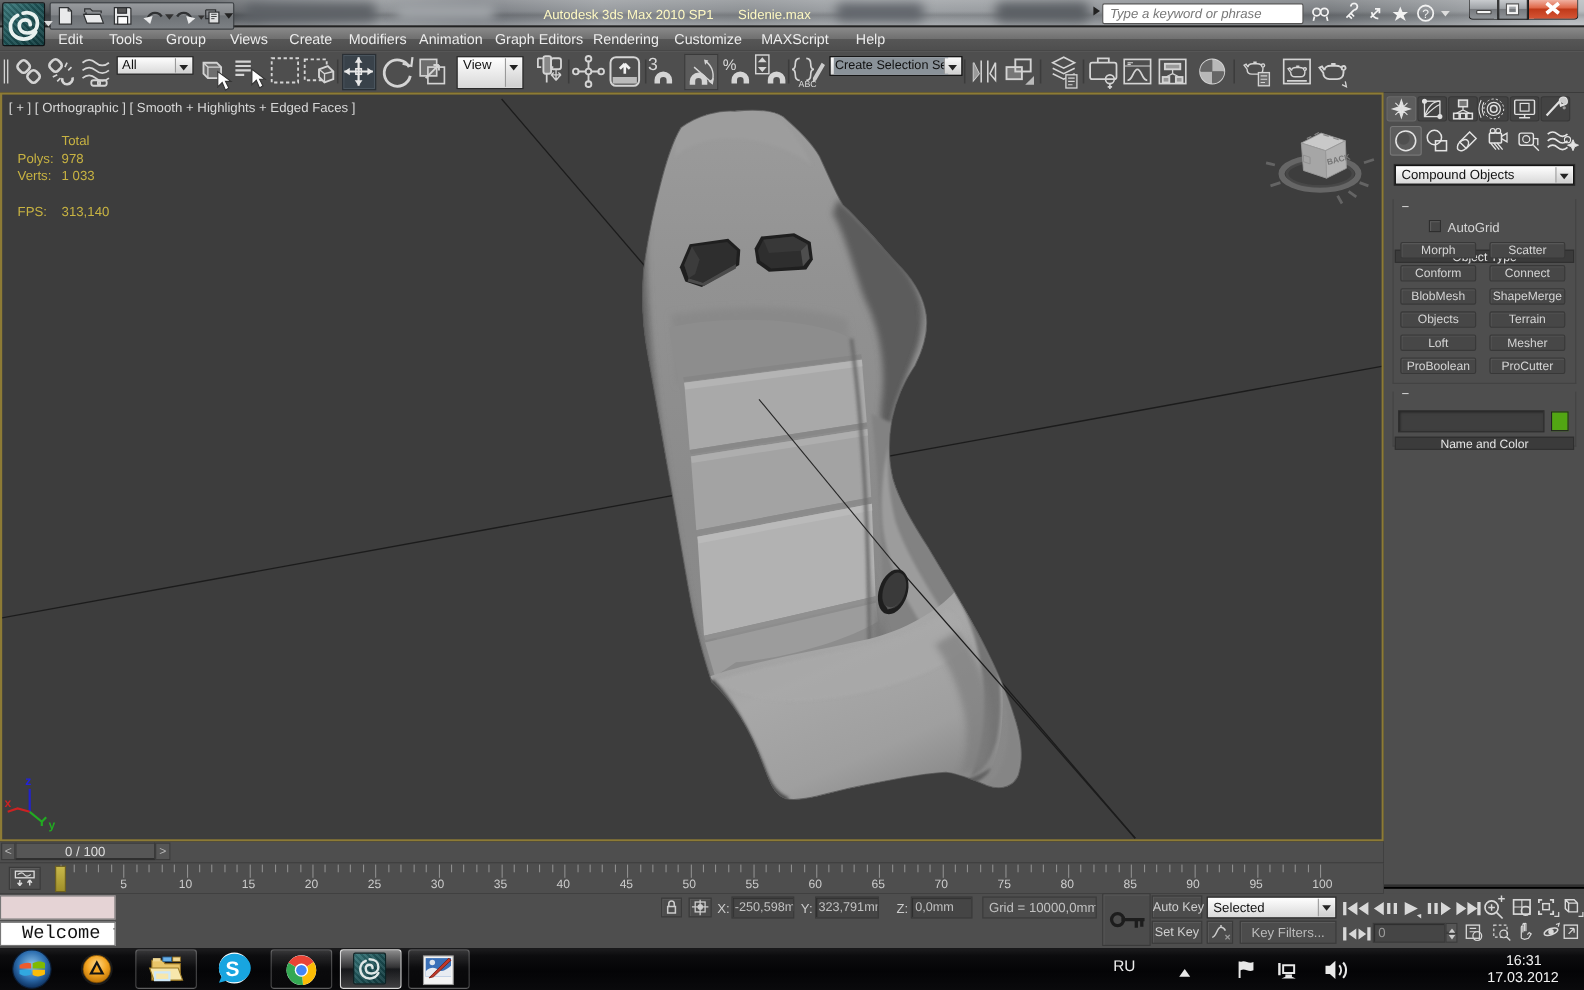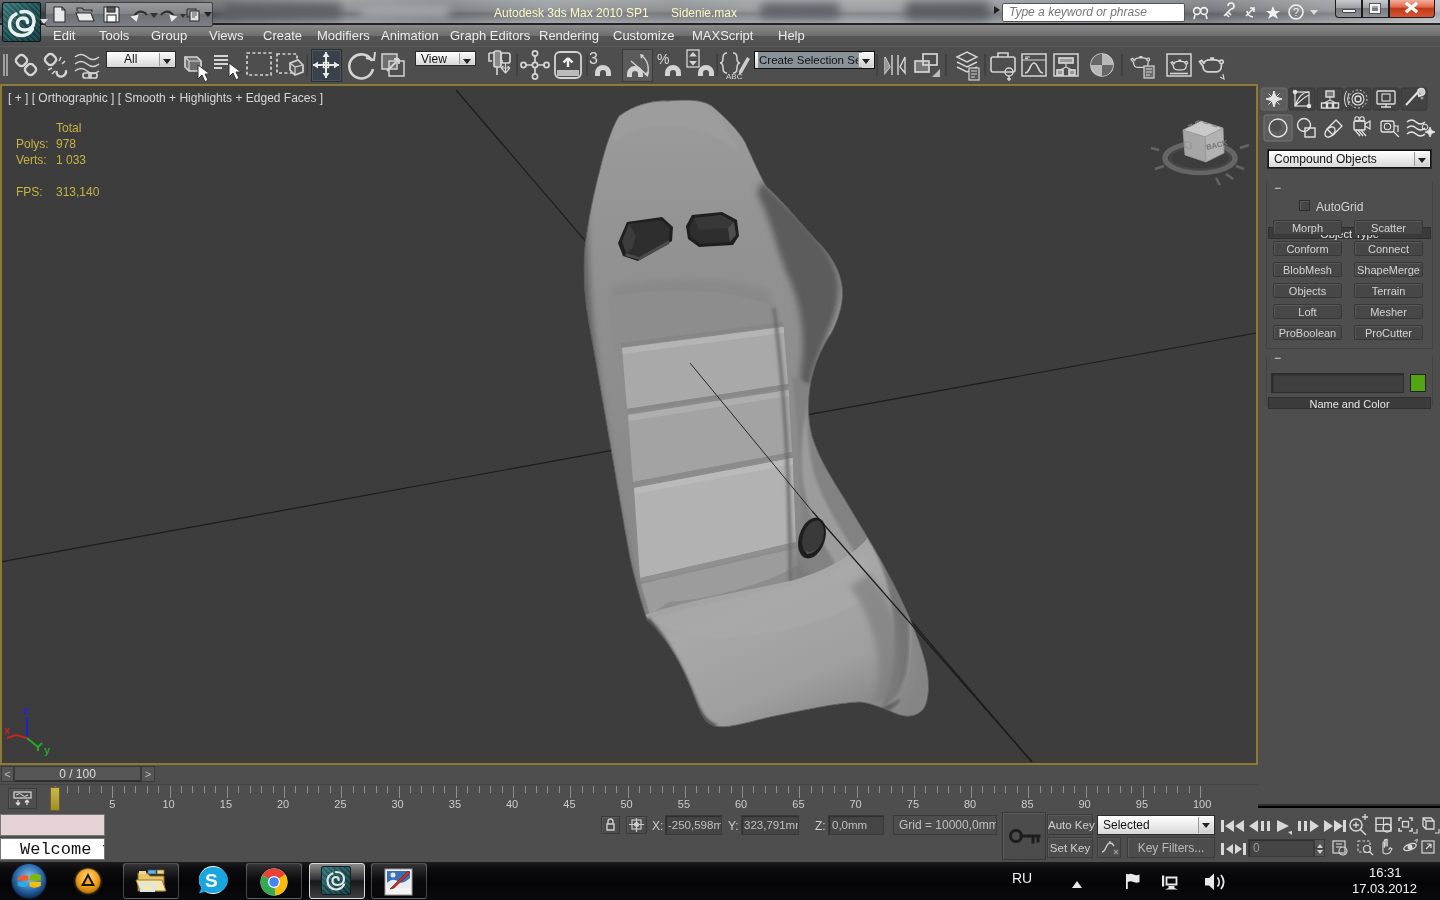--- a/index.html
+++ b/index.html
@@ -304,22 +304,22 @@
             <path d="M-6 -1 L-8 -4 L-10 -3 L-7 1 C-7 4 -5 6 -2 6 L4 6 C7 6 9 4 9 1 L9 -1 C10.5 -1.5 11 -2.5 10.5 -3.5 C10 -4.5 9 -4.5 8 -4 L7.5 -2.5 M-6 -1 C-6 -3 -4 -4.5 -1 -4.5 L3 -4.5 C6 -4.5 8 -3 8 -1 M0 -4.5 L0 -6 L2 -6 L2 -4.5" stroke-width="1.6"></path>
           </g>
           <path d="M-9 8.5 L9 8.5" stroke-width="1.6"></path>
         </g>
    <g transform="translate(1211,18)">
           <path d="M-6 -1 L-8 -4 L-10 -3 L-7 1 C-7 4 -5 6 -2 6 L4 6 C7 6 9 4 9 1 L9 -1 C10.5 -1.5 11 -2.5 10.5 -3.5 C10 -4.5 9 -4.5 8 -4 L7.5 -2.5 M-6 -1 C-6 -3 -4 -4.5 -1 -4.5 L3 -4.5 C6 -4.5 8 -3 8 -1 M0 -4.5 L0 -6 L2 -6 L2 -4.5" stroke-width="1.5" transform="scale(1.15)"></path>
           <path d="M9 12 L13 14 L12 9" stroke-width="1.2"></path>
         </g>
   </g>
  </svg>
- <div class="combo" style="left:106px;top:4px;width:70px;height:17px;line-height:15px;padding-left:17px">All<span class="arr"></span></div>
- <div class="combo" style="left:415px;top:4px;width:61px;height:15px;line-height:15px;padding-left:5px">View<span class="arr"></span></div>
+ <div class="combo" style="left:106px;top:4px;width:70px;height:17px;line-height:15px;padding-left:4px">All<span class="arr"></span></div>
+ <div class="combo" style="left:415px;top:4px;width:61px;height:30px;line-height:15px;padding-left:5px">View<span class="arr"></span></div>
  <div class="combo" style="left:754px;top:4px;width:121px;height:18px;line-height:16px;padding-left:3px;border:1px solid #111;font-size:11.5px"><span style="background:#8a9299;display:inline-block;height:16px;padding:0 1px">Create Selection Se</span><span class="arr"></span></div>
 </div>
 <div class="abs" id="viewport">
 <div class="abs" id="vplabel">[ + ] [ Orthographic ] [ Smooth + Highlights + Edged Faces ]</div>
 <div class="stat" style="left:54px;top:35px">Total</div>
 <div class="stat" style="left:14px;top:51px">Polys:</div>
     <div class="stat" style="left:54px;top:51px">978</div>
 <div class="stat" style="left:14px;top:67px">Verts:</div>
     <div class="stat" style="left:54px;top:67px">1 033</div>
 <div class="stat" style="left:14px;top:99px">FPS:</div>

